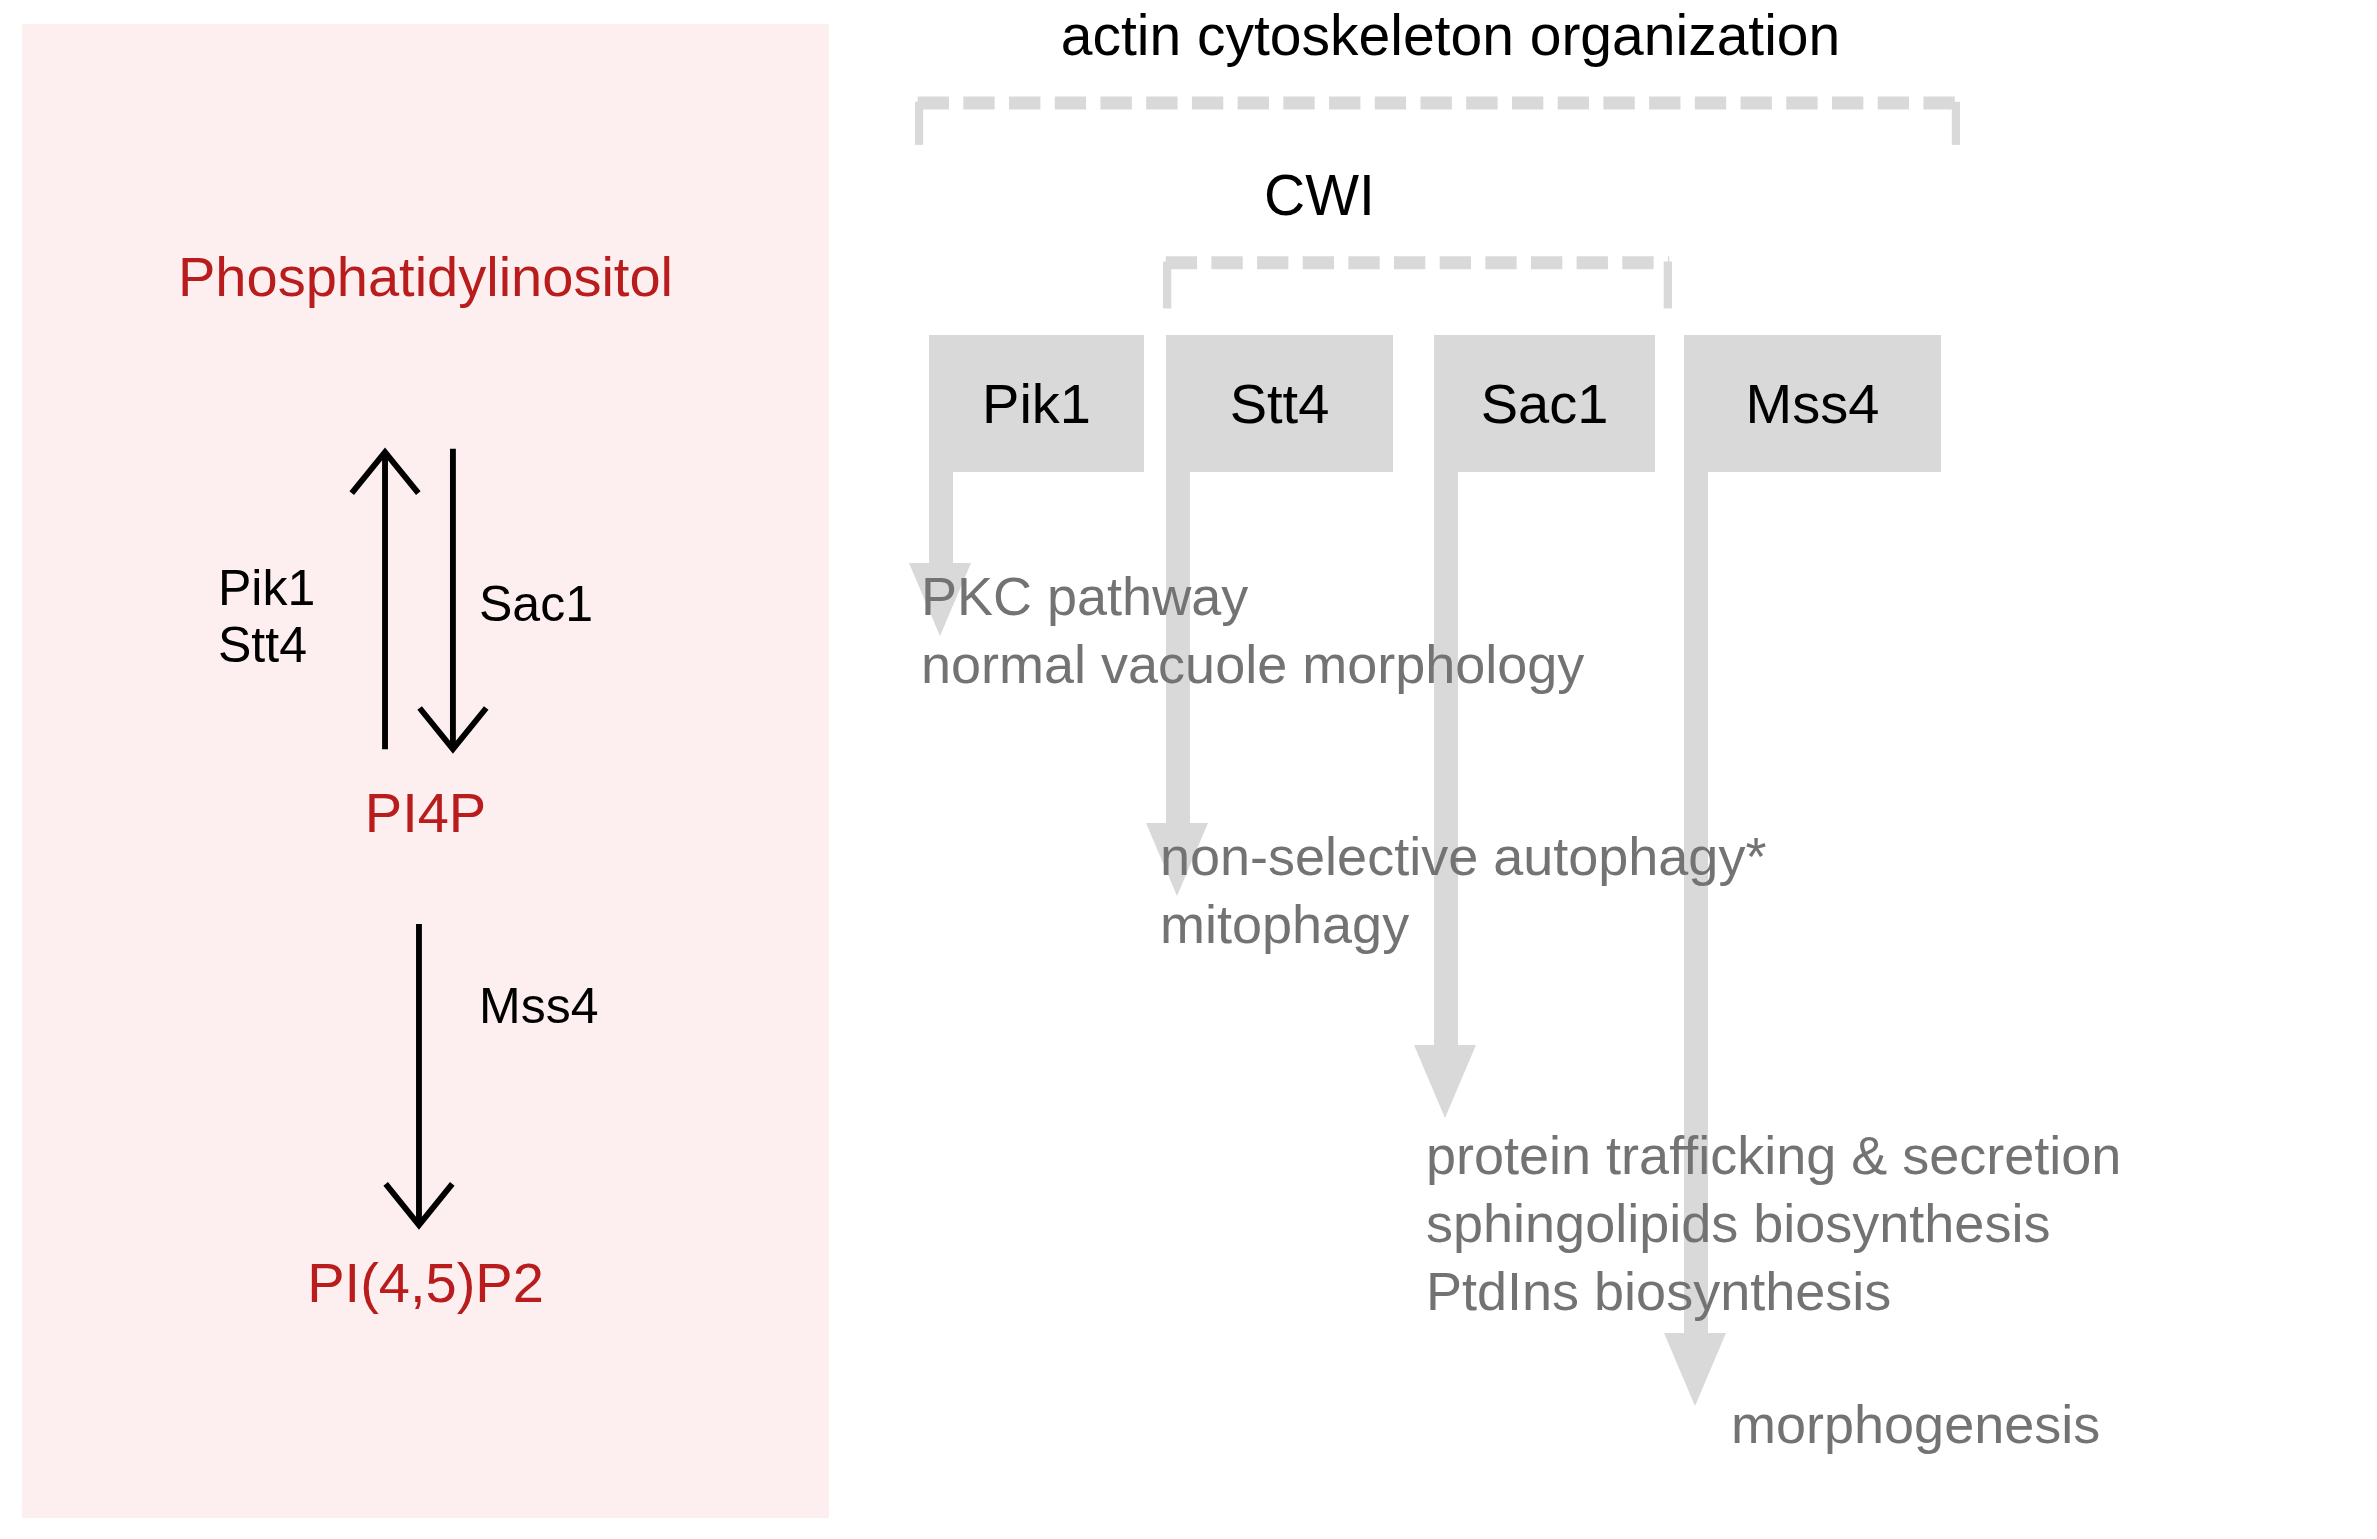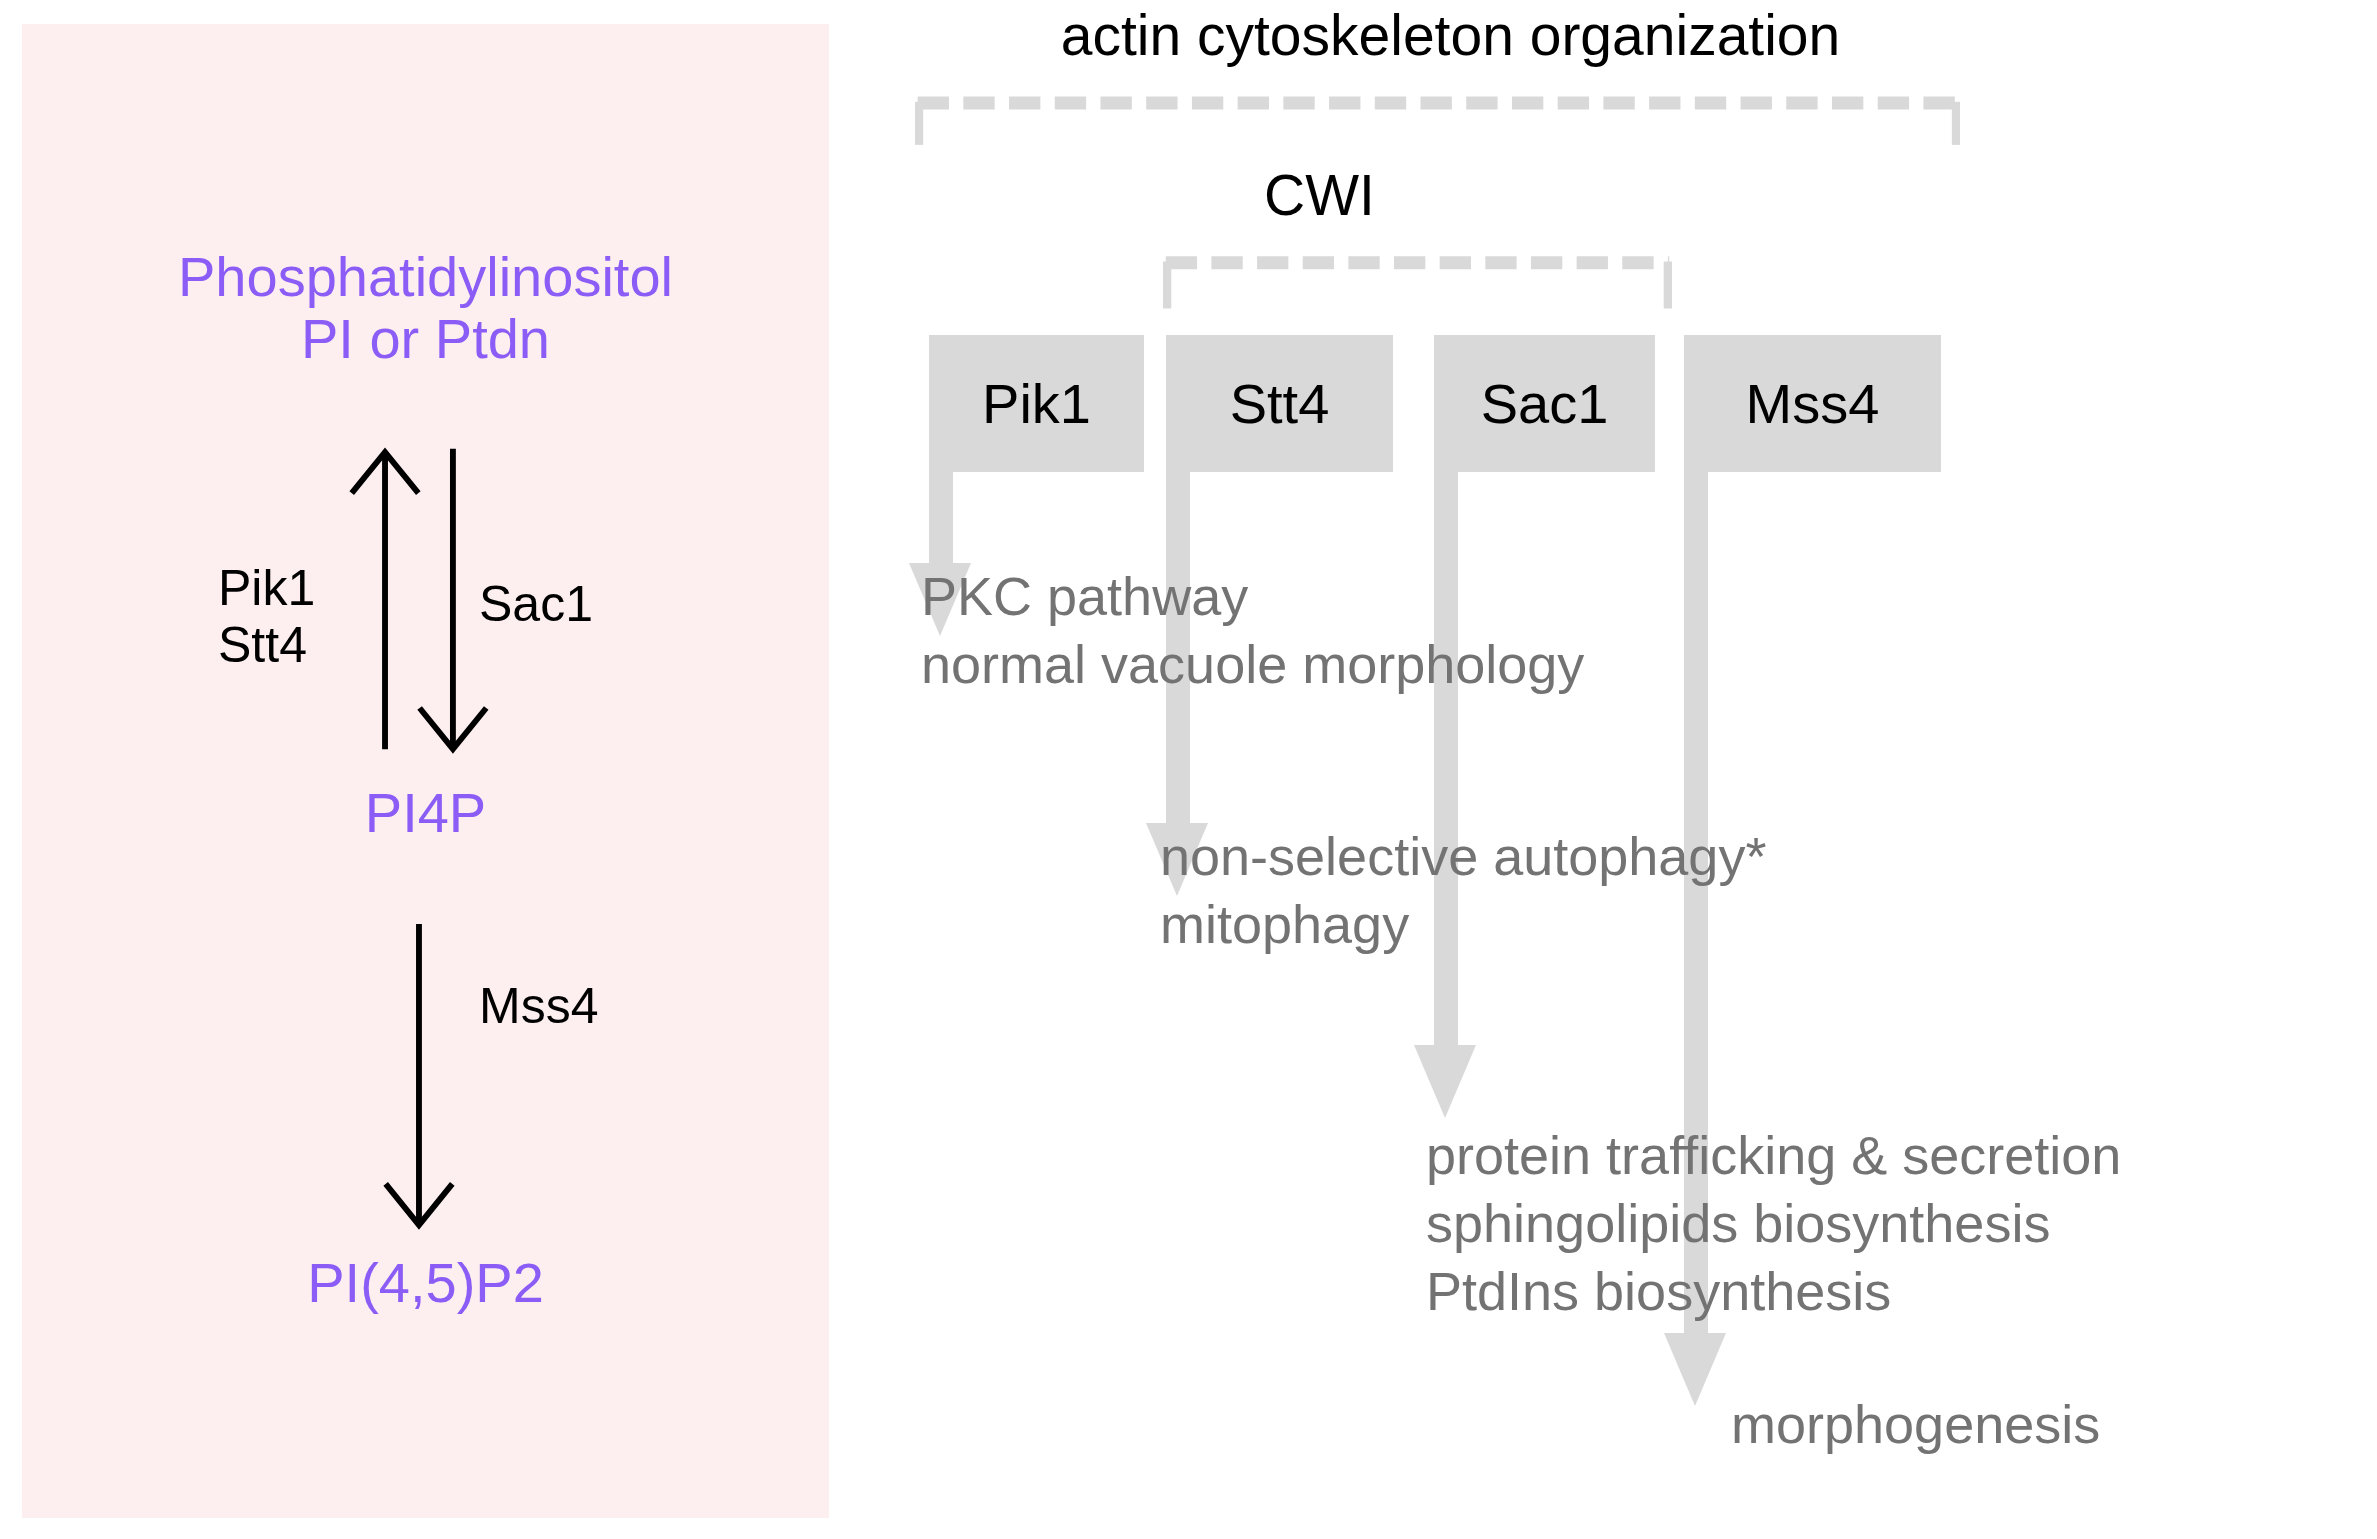--- a/index.html
+++ b/index.html
@@ -23,21 +23,21 @@
     width:807px; height:1494px;
     background:#FDEFEF;
   }
   .pi-label{
     position:absolute;
     width:100%;
     text-align:center;
     font-size:56px;
     line-height:1.12;
     white-space:pre;
-    color:#8b5cf6;
+    color:#b91c1c;
   }
   #pi-top{ top:222px; }
   #pi4p{ top:758px; }
   #pip2{ top:1228px; }
 
   .enz-label{
     position:absolute;
     font-size:50px;
     line-height:1.14;
     white-space:pre;
@@ -136,21 +136,21 @@
         <line x1="660" y1="650" x2="660" y2="1105" stroke="#000" stroke-width="9"></line>
         <polyline points="609,1047 660,1110 711,1047" fill="none" stroke="#000" stroke-width="9"></polyline>
       </g>
 
       <g>
         <line x1="608" y1="1378" x2="608" y2="1834" stroke="#000" stroke-width="9"></line>
         <polyline points="557,1776 608,1839 659,1776" fill="none" stroke="#000" stroke-width="9"></polyline>
       </g>
     </svg>
 
-    <div class="pi-label" id="pi-top"><span>Phosphatidylinositol</span><br><span>PI or Ptdn</span></div>
+    <div class="pi-label" id="pi-top"><span>Phosphatidylinositol</span><br></div>
 
     <div class="enz-label" id="enz-left"><span>Pik1</span><br><span>Stt4</span></div>
 
     <div class="enz-label" id="enz-sac1">Sac1</div>
 
     <div class="pi-label" id="pi4p">PI4P</div>
 
     <div class="enz-label" id="enz-mss4">Mss4</div>
 
     <div class="pi-label" id="pip2">PI(4,5)P2</div>

